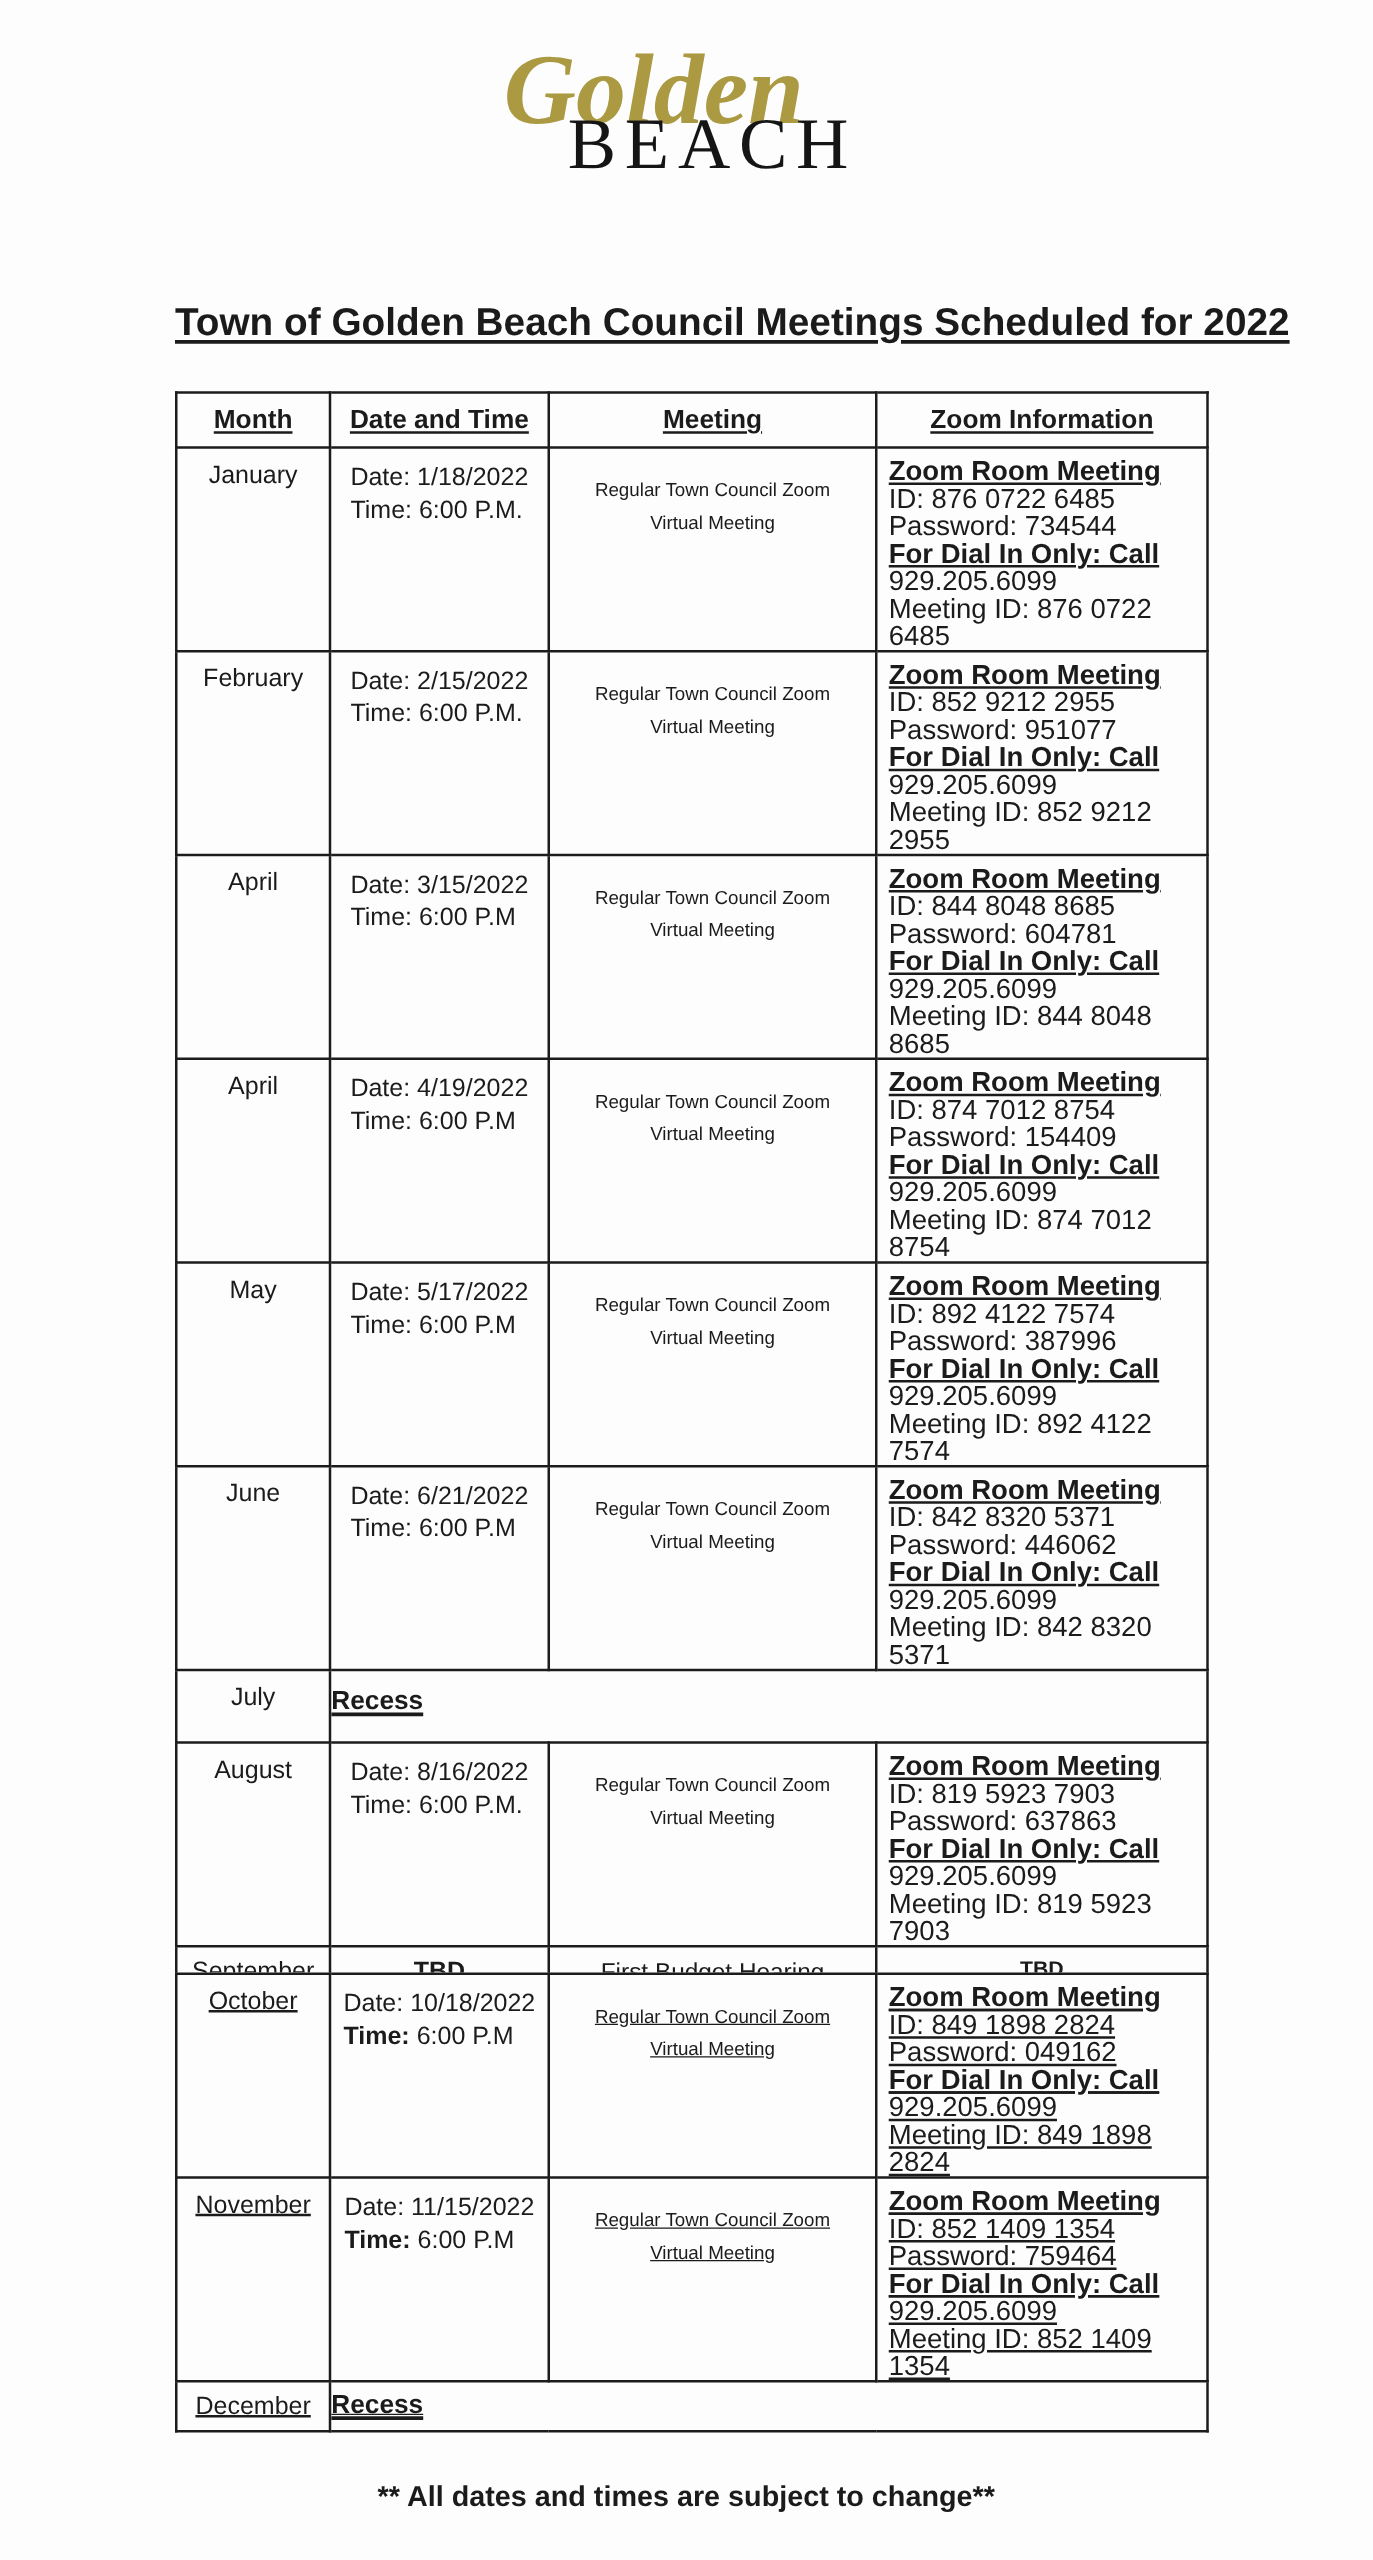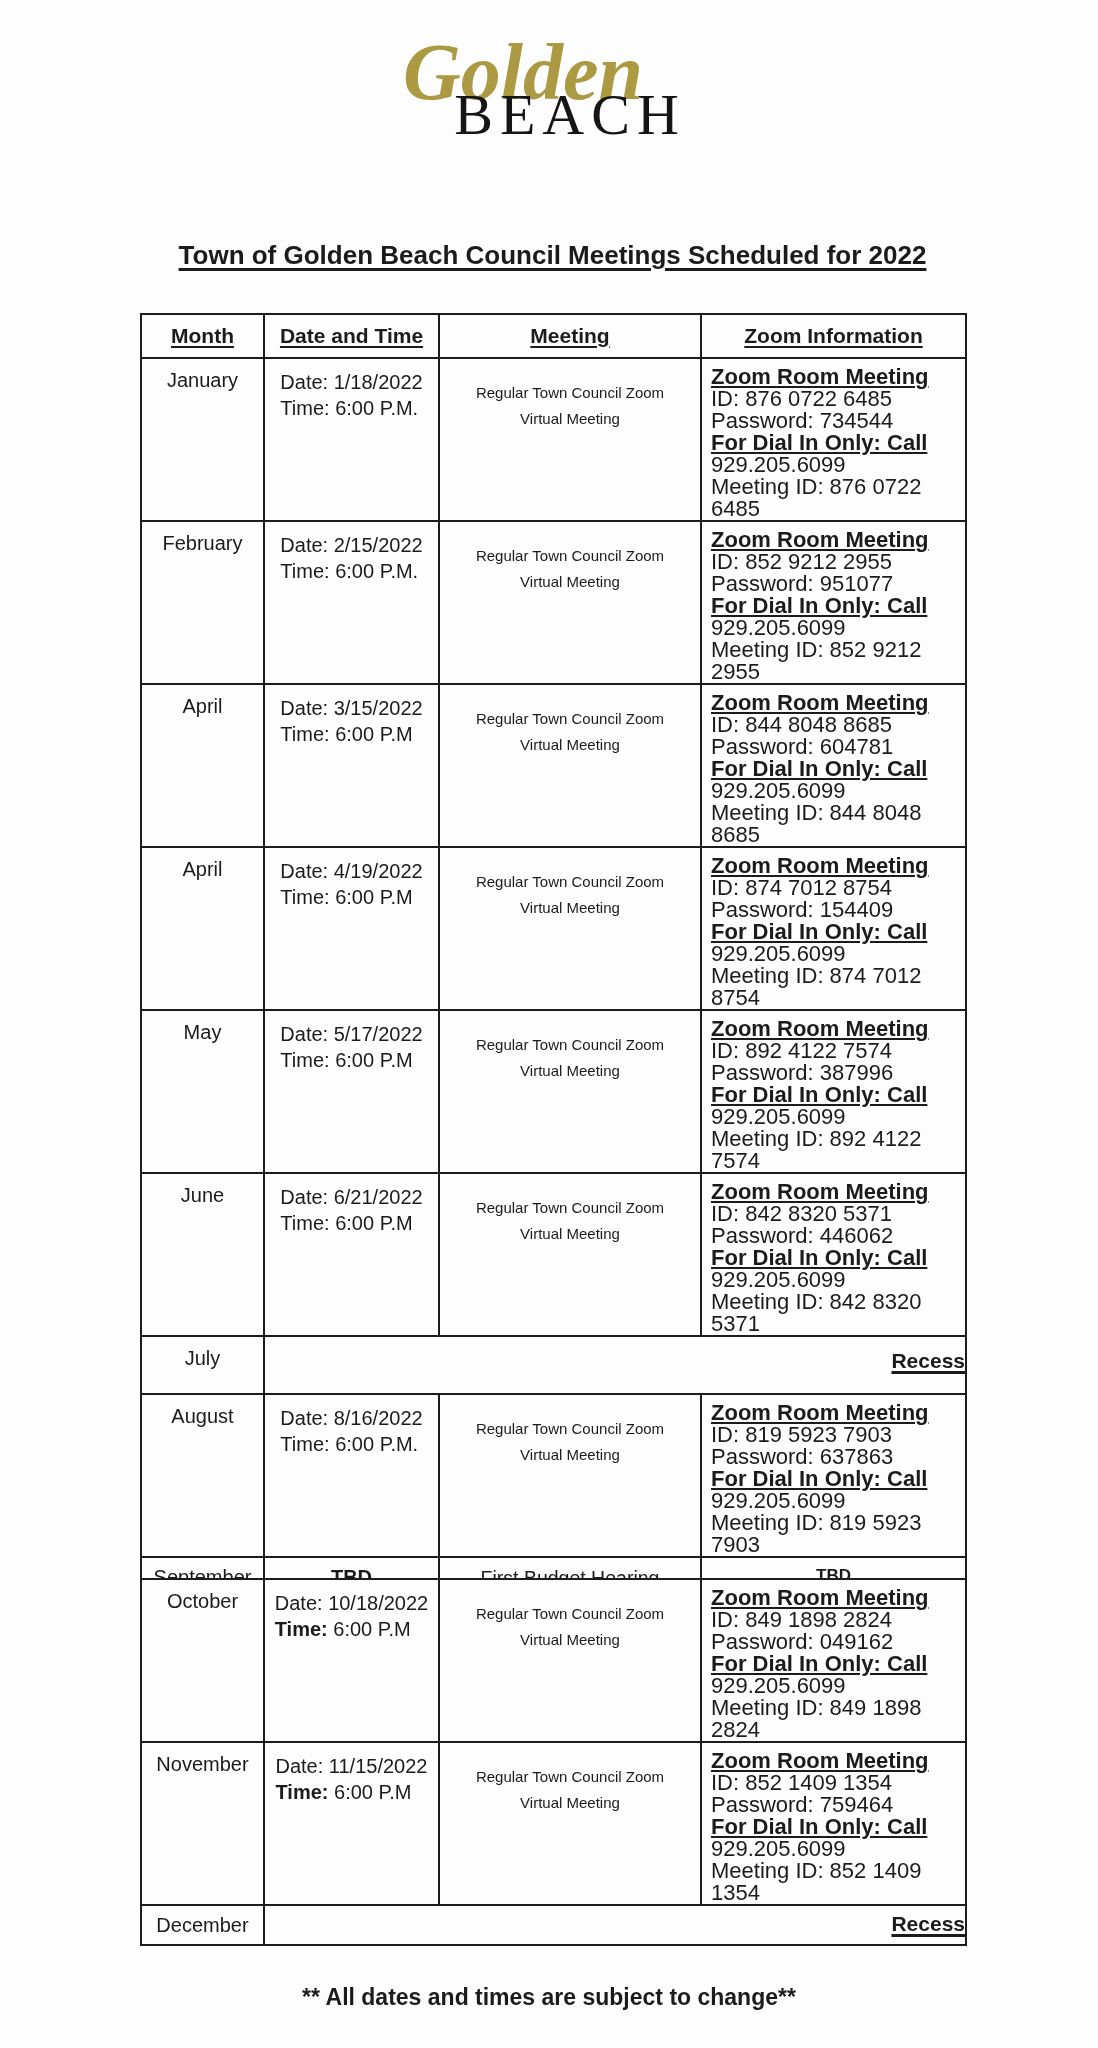--- a/index.html
+++ b/index.html
@@ -17,39 +17,39 @@
     color:#ab9a42;margin-left:-52px;
   }
   .logo-caps{
     display:block;font-family:"Liberation Serif","DejaVu Serif",serif;
     font-size:58px;line-height:1;letter-spacing:7px;color:#151515;
     margin-top:-30px;margin-left:42px;
   }
   
   .title{
     position:absolute;top:240px;left:140px;width:825px;text-align:center;
-    font-size:26px;font-weight:bold;white-space:nowrap;
+    font-size:31px;font-weight:bold;white-space:nowrap;
   }
   .title span{text-decoration:underline;text-decoration-thickness:2.5px;text-underline-offset:4px;}
   
   .tblA{position:absolute;top:313px;left:140px;}
-  .tblB{position:absolute;top:1578px;left:140px;}
+  .tblB{position:absolute;top:1578px;left:140px;text-decoration:underline;}
   table{border-collapse:collapse;table-layout:fixed;width:825px;background:#fdfdfd;}
   .c-month{width:123px;}.c-date{width:175px;}.c-meeting{width:262px;}.c-zoom{width:265px;}
   td,th{border:2px solid #1c1c1c;vertical-align:top;padding:0;overflow:hidden;}
   th{font-size:21px;font-weight:bold;padding-top:9px;}
   th .hul{text-decoration:underline;text-decoration-thickness:2px;text-underline-offset:3px;}
   .td-month{text-align:center;font-size:20px;padding-top:10px;}
   .td-date{text-align:center;font-size:20px;padding-top:10px;line-height:26px;}
   .dateblk{display:inline-block;text-align:left;}
   .bold-tl .tl{font-weight:bold;}
   .td-meeting{text-align:center;font-size:15px;padding:21px 3px 0 3px;line-height:26px;}
   .td-zoom{font-size:22px;line-height:22px;padding:7px 4px 0 9px;text-align:left;}
   .zb{font-weight:bold;text-decoration:underline;text-decoration-thickness:2px;text-underline-offset:2px;}
-  .td-recess{text-align:right;padding-top:12px;}
+  .td-recess{text-align:left;padding-top:12px;}
   .rul{font-weight:bold;font-size:21px;text-decoration:underline;text-decoration-thickness:2.5px;text-underline-offset:3px;}
   .r-small .td-month{padding-top:8px;}
   .td-tbd,.td-tbd-z,.td-mt-small{text-align:center;}
   .td-tbd{padding-top:8px;}
   .td-tbd .bul{font-weight:bold;font-size:20px;text-decoration:underline;text-decoration-thickness:2.5px;text-underline-offset:3px;}
   .td-tbd-z{padding-top:8px;}
   .td-tbd-z .bul{font-weight:bold;font-size:17px;text-decoration:underline;text-decoration-thickness:2px;text-underline-offset:2px;}
   .td-mt-small{font-size:19.5px;padding-top:9px;}
   
   .footer{position:absolute;top:1984px;left:0;width:100%;text-align:center;

